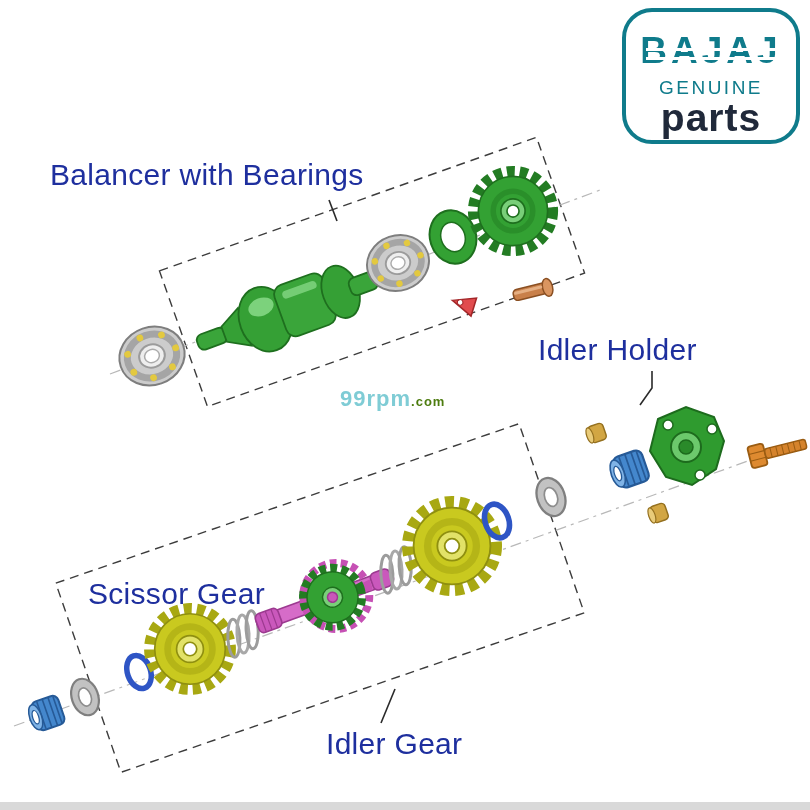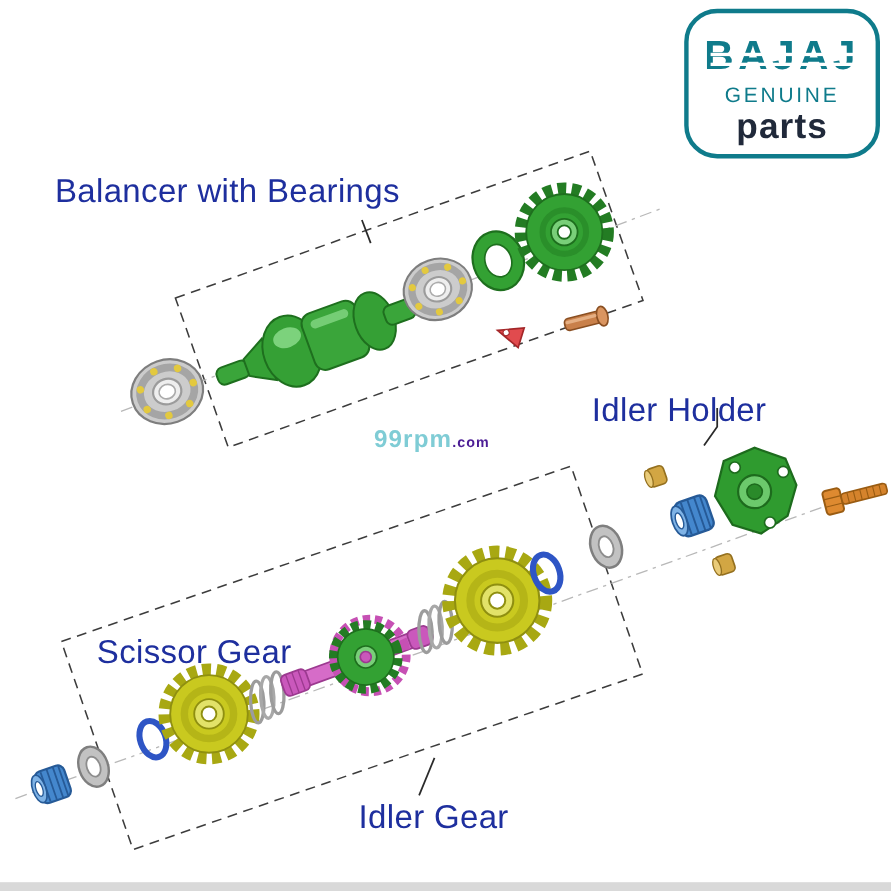--- a/index.html
+++ b/index.html
@@ -20,21 +20,21 @@
   .diagram-label {
     position:absolute;
     color:#1e2f9e;
     font-size:30px;
     letter-spacing:0.3px;
     white-space:nowrap;
     line-height:1.2;
     text-align:center;
   }
   .label-balancer     { left:50px;  top:157px; }
-  .label-idler-holder { left:538px; top:332px;margin-top:24px; }
+  .label-idler-holder { left:538px; top:332px; }
   .label-scissor      { left:88px;  top:576px; }
   .label-idler-gear   { left:326px; top:726px; }
 
   .logo {
     position:absolute; left:622px; top:8px;
     width:178px; height:136px;
     background:#ffffff;
     border:4px solid #0f7b8b;
     border-radius:30px;
     text-align:center;
@@ -48,29 +48,29 @@
     position:absolute; left:20px; right:20px; height:3px;
     background:#ffffff; display:block;
   }
   .stripe-1 { top:36px; }
   .stripe-2 { top:45px; }
   .logo-genuine {
     color:#0f7b8b; font-size:19px; letter-spacing:2.5px;
     margin-top:9px; line-height:1;
   }
   .logo-parts {
-    color:#20293a; font-size:32px; font-weight:bold;
+    color:#20293a; font-size:39px; font-weight:bold;
     line-height:1.0; letter-spacing:1px; margin-top:1px;
   }
 
   .watermark {
     position:absolute; left:340px; top:386px;
     color:#7fccd5; font-size:22px; font-weight:bold; letter-spacing:1px;
   }
-  .watermark .suffix { font-size:13px; color:#4c1d95; }
+  .watermark .suffix { font-size:13px; color:#4d7c0f; }
 
   .bottom-strip {
     position:absolute; left:0; right:0; bottom:0; height:8px;
     background:#d9d9d9;
   }
 </style>
 </head>
 <body>
 
 <div class="stage">

